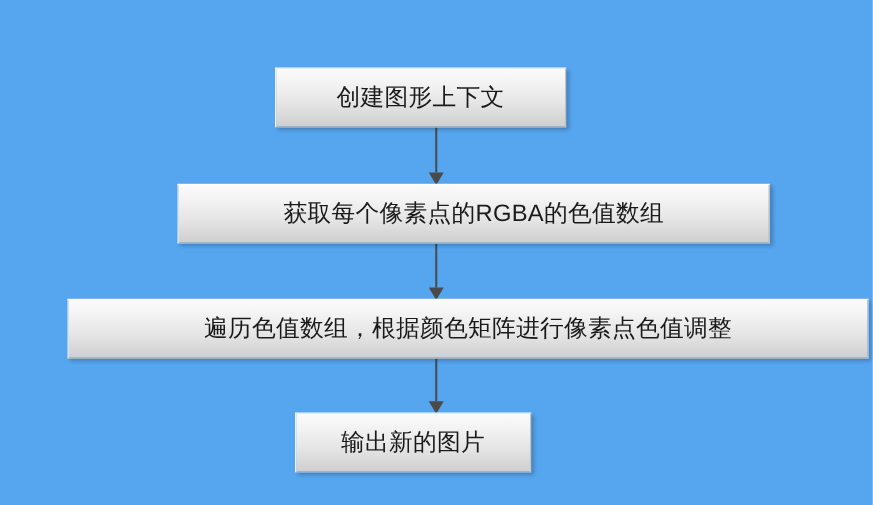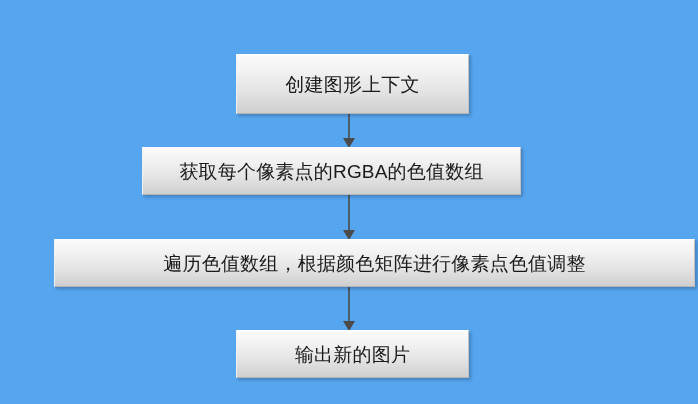--- a/index.html
+++ b/index.html
@@ -38,24 +38,24 @@
     line-height: 1;
     letter-spacing: 0.2px;
     white-space: nowrap;
   }
 
   .node-label {
     display: block;
   }
 
   
-  #node-create-context   { left: 236px; top: 54px;  width: 233px; height: 60px; }
-  #node-get-rgba         { left: 142px; top: 147px; width: 379px; height: 48px; }
+  #node-create-context   { left: 220px; top: 54px;  width: 233px; height: 48px; }
+  #node-get-rgba         { left: 142px; top: 147px; width: 474px; height: 48px; }
   #node-traverse-adjust  { left: 54px;  top: 239px; width: 641px; height: 48px; }
-  #node-output-image     { left: 236px; top: 330px; width: 233px; height: 48px; }
+  #node-output-image     { left: 236px; top: 330px; width: 189px; height: 48px; }
 
   
   .connector {
     position: absolute;
     left: 0;
     top: 0;
     overflow: visible;
   }
   .connector line {
     stroke: #4a4a4a;

